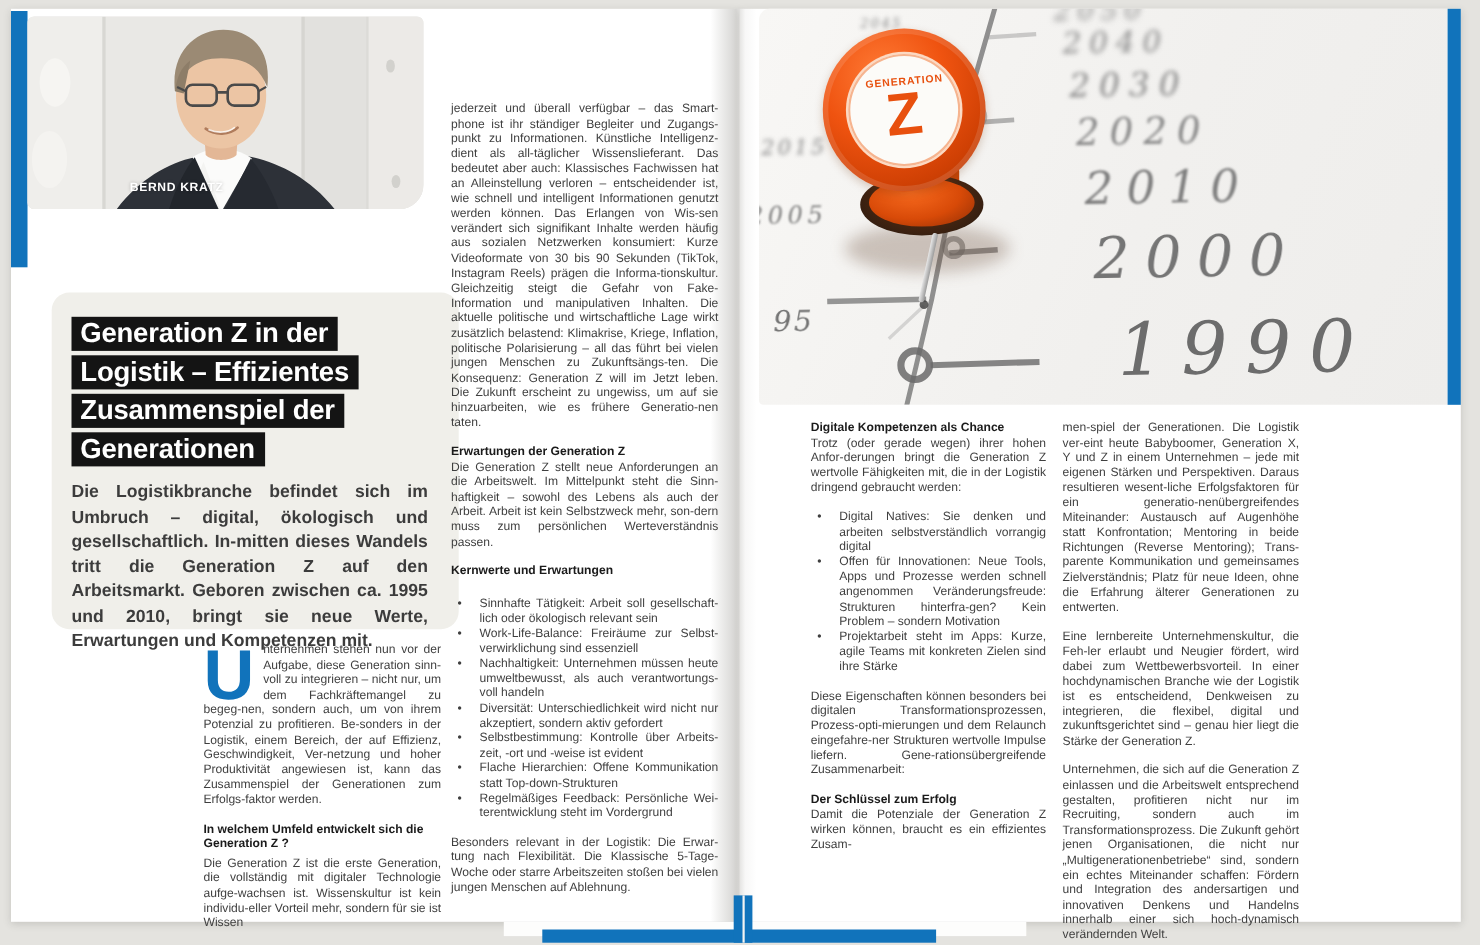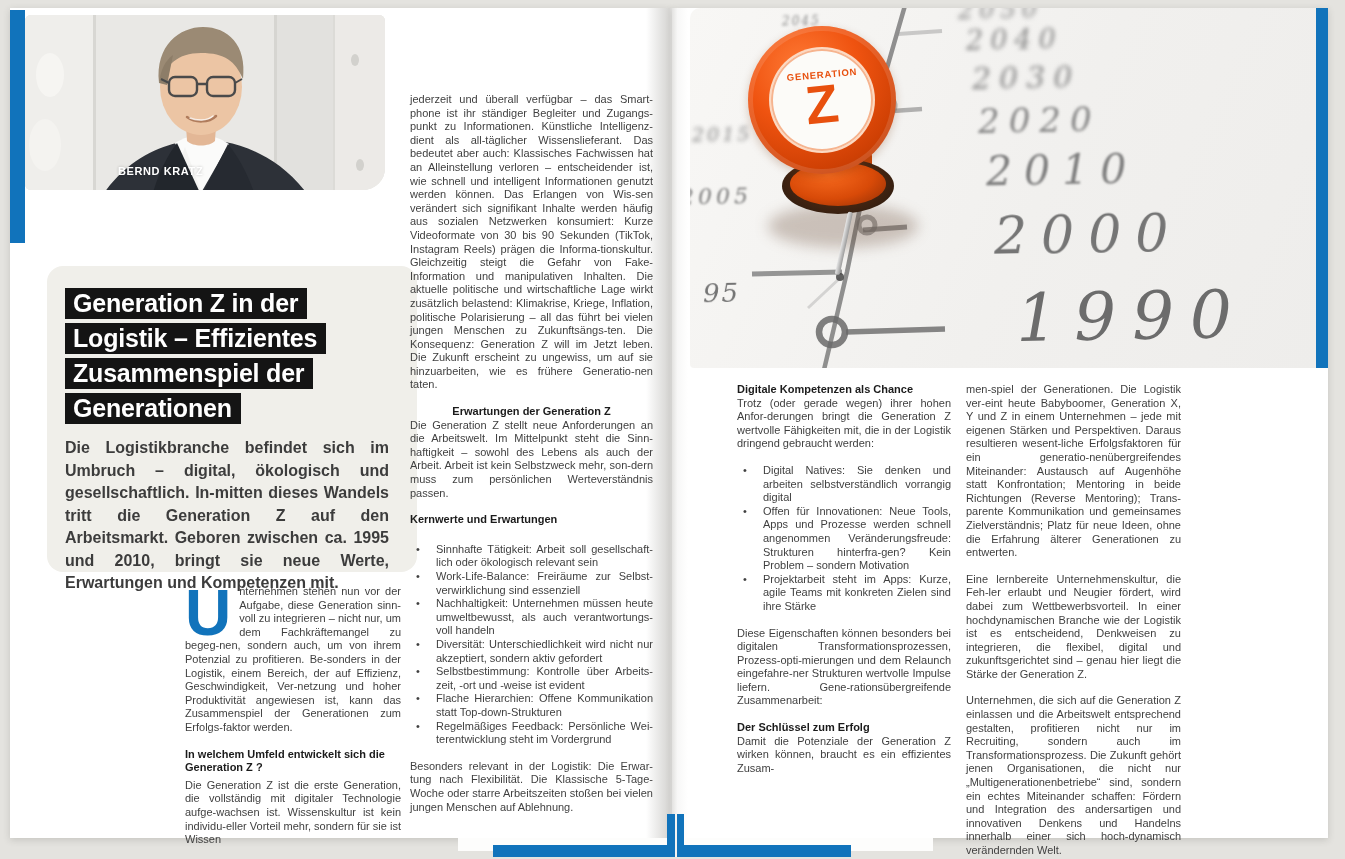--- a/index.html
+++ b/index.html
@@ -132,21 +132,21 @@
     </div>
 
     <div class="col col-l1">
       <p class="para"><span class="dropcap">U</span><span>nternehmen stehen nun vor der Aufgabe, diese Generation sinn-voll zu integrieren – nicht nur, um dem Fachkräftemangel zu begeg-nen, sondern auch, um von ihrem Potenzial zu profitieren. Be-sonders in der Logistik, einem Bereich, der auf Effizienz, Geschwindigkeit, Ver-netzung und hoher Produktivität angewiesen ist, kann das Zusammenspiel der Generationen zum Erfolgs-faktor werden.</span></p>
       <p class="para bhead" style="margin-bottom:4px;">In welchem Umfeld entwickelt sich die Generation Z ?</p>
       <p class="para">Die Generation Z ist die erste Generation, die vollständig mit digitaler Technologie aufge-wachsen ist. Wissenskultur ist kein individu-eller Vorteil mehr, sondern für sie ist Wissen</p>
     </div>
 
     <div class="col col-l2">
       <p class="para">jederzeit und überall verfügbar – das Smart-phone ist ihr ständiger Begleiter und Zugangs-punkt zu Informationen. Künstliche Intelligenz- dient als all-täglicher Wissenslieferant. Das bedeutet aber auch: Klassisches Fachwissen hat an Alleinstellung verloren – entscheidender ist, wie schnell und intelligent Informationen genutzt werden können. Das Erlangen von Wis-sen verändert sich signifikant Inhalte werden häufig aus sozialen Netzwerken konsumiert: Kurze Videoformate von 30 bis 90 Sekunden (TikTok, Instagram Reels) prägen die Informa-tionskultur. Gleichzeitig steigt die Gefahr von Fake-Information und manipulativen Inhalten. Die aktuelle politische und wirtschaftliche Lage wirkt zusätzlich belastend: Klimakrise, Kriege, Inflation, politische Polarisierung – all das führt bei vielen jungen Menschen zu Zukunftsängs-ten. Die Konsequenz: Generation Z will im Jetzt leben. Die Zukunft erscheint zu ungewiss, um auf sie hinzuarbeiten, wie es frühere Generatio-nen taten.</p>
-      <p class="para bhead" style="margin-bottom:0;text-align:center;">Erwartungen der Generation Z</p>
+      <p class="para bhead" style="margin-bottom:0;">Erwartungen der Generation Z</p>
       <p class="para">Die Generation Z stellt neue Anforderungen an die Arbeitswelt. Im Mittelpunkt steht die Sinn-haftigkeit – sowohl des Lebens als auch der Arbeit. Arbeit ist kein Selbstzweck mehr, son-dern muss zum persönlichen Werteverständnis passen.</p>
       <p class="para bhead" style="margin-bottom:16px;">Kernwerte und Erwartungen</p>
       <ul class="bullets">
         <li>Sinnhafte Tätigkeit: Arbeit soll gesellschaft-lich oder ökologisch relevant sein</li>
         <li>Work-Life-Balance: Freiräume zur Selbst-verwirklichung sind essenziell</li>
         <li>Nachhaltigkeit: Unternehmen müssen heute umweltbewusst, als auch verantwortungs-voll handeln</li>
         <li>Diversität: Unterschiedlichkeit wird nicht nur akzeptiert, sondern aktiv gefordert</li>
         <li>Selbstbestimmung: Kontrolle über Arbeits-zeit, -ort und -weise ist evident</li>
         <li>Flache Hierarchien: Offene Kommunikation statt Top-down-Strukturen</li>
         <li>Regelmäßiges Feedback: Persönliche Wei-terentwicklung steht im Vordergrund</li>

